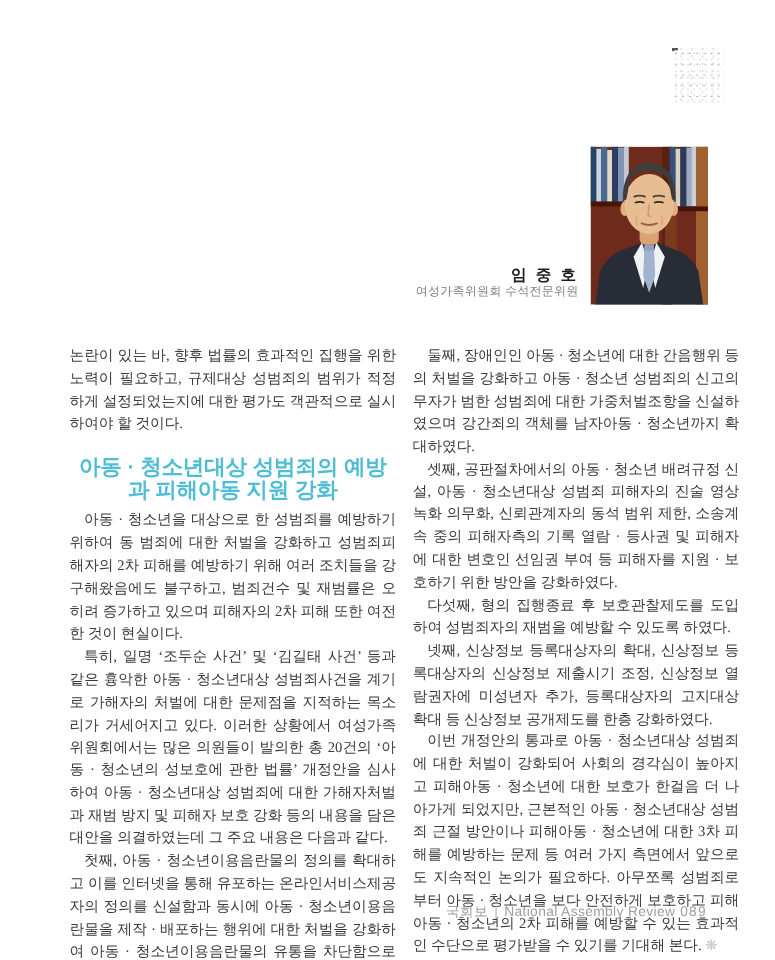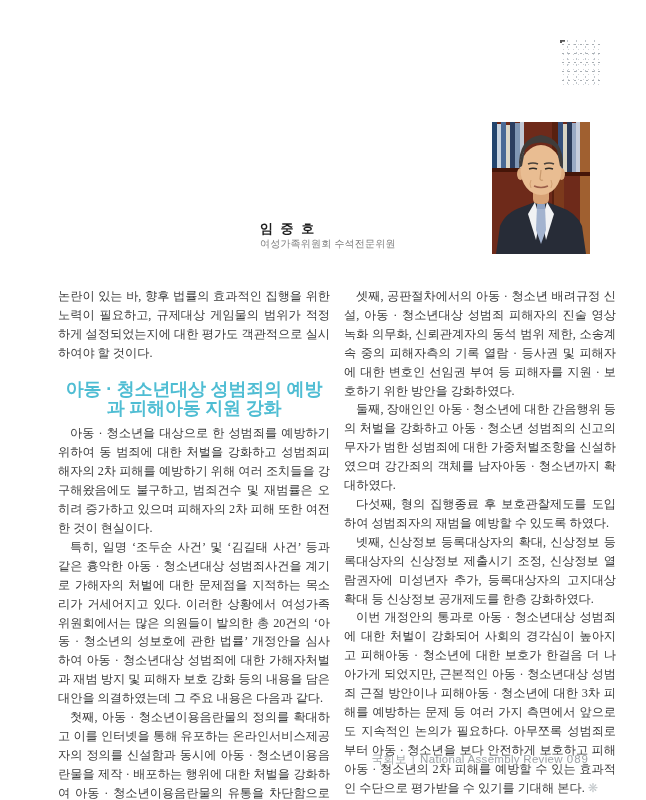--- a/index.html
+++ b/index.html
@@ -50,20 +50,21 @@
     overflow: hidden;
   }
   .photo svg { display: block; }
 
   
   .author-block {
     position: absolute;
     left: 260px;
     top: 220px;
     width: 222px;
+    text-align: right;
     font-family: "Liberation Sans", "DejaVu Sans", sans-serif;
   }
   .author-name {
     font-size: 13px;
     font-weight: bold;
     color: #1d1d1d;
     letter-spacing: 2px;
     line-height: 17px;
   }
   .author-title {
@@ -187,30 +188,30 @@
       <path d="M59,58 Q61,62 59,66" stroke="#d3a173" stroke-width="1" fill="none"></path>
     </svg>
   </div>
 
   <div class="author-block">
     <div class="author-name">임 중 호</div>
     <div class="author-title">여성가족위원회 수석전문위원</div>
   </div>
 
   <div class="col col-left">
-    <p>논란이 있는 바, 향후 법률의 효과적인 집행을 위한 노력이 필요하고, 규제대상 게임물의 범위가 적정하게 설정되었는지에 대한 평가도 객관적으로 실시하여야 할 것이다.</p>
+    <p>논란이 있는 바, 향후 법률의 효과적인 집행을 위한 노력이 필요하고, 규제대상 성범죄의 범위가 적정하게 설정되었는지에 대한 평가도 객관적으로 실시하여야 할 것이다.</p>
     <h3 class="section-heading">아동 · 청소년대상 성범죄의 예방과 피해아동 지원 강화</h3>
     <p class="indent">아동 · 청소년을 대상으로 한 성범죄를 예방하기 위하여 동 범죄에 대한 처벌을 강화하고 성범죄피해자의 2차 피해를 예방하기 위해 여러 조치들을 강구해왔음에도 불구하고, 범죄건수 및 재범률은 오히려 증가하고 있으며 피해자의 2차 피해 또한 여전한 것이 현실이다.</p>
     <p class="indent">특히, 일명 ‘조두순 사건’ 및 ‘김길태 사건’ 등과 같은 흉악한 아동 · 청소년대상 성범죄사건을 계기로 가해자의 처벌에 대한 문제점을 지적하는 목소리가 거세어지고 있다. 이러한 상황에서 여성가족위원회에서는 많은 의원들이 발의한 총 20건의 ‘아동 · 청소년의 성보호에 관한 법률’ 개정안을 심사하여 아동 · 청소년대상 성범죄에 대한 가해자처벌과 재범 방지 및 피해자 보호 강화 등의 내용을 담은 대안을 의결하였는데 그 주요 내용은 다음과 같다.</p>
     <p class="indent">첫째, 아동 · 청소년이용음란물의 정의를 확대하고 이를 인터넷을 통해 유포하는 온라인서비스제공자의 정의를 신설함과 동시에 아동 · 청소년이용음란물을 제작 · 배포하는 행위에 대한 처벌을 강화하여 아동 · 청소년이용음란물의 유통을 차단함으로써 잠재적인 성범죄의 발생을 예방하고자 하였다.</p>
   </div>
 
   <div class="col col-right">
+    <p class="indent">둘째, 장애인인 아동 · 청소년에 대한 간음행위 등의 처벌을 강화하고 아동 · 청소년 성범죄의 신고의무자가 범한 성범죄에 대한 가중처벌조항을 신설하였으며 강간죄의 객체를 남자아동 · 청소년까지 확대하였다.</p>
     <p class="indent">셋째, 공판절차에서의 아동 · 청소년 배려규정 신설, 아동 · 청소년대상 성범죄 피해자의 진술 영상녹화 의무화, 신뢰관계자의 동석 범위 제한, 소송계속 중의 피해자측의 기록 열람 · 등사권 및 피해자에 대한 변호인 선임권 부여 등 피해자를 지원 · 보호하기 위한 방안을 강화하였다.</p>
-    <p class="indent">둘째, 장애인인 아동 · 청소년에 대한 간음행위 등의 처벌을 강화하고 아동 · 청소년 성범죄의 신고의무자가 범한 성범죄에 대한 가중처벌조항을 신설하였으며 강간죄의 객체를 남자아동 · 청소년까지 확대하였다.</p>
     <p class="indent">다섯째, 형의 집행종료 후 보호관찰제도를 도입하여 성범죄자의 재범을 예방할 수 있도록 하였다.</p>
     <p class="indent">넷째, 신상정보 등록대상자의 확대, 신상정보 등록대상자의 신상정보 제출시기 조정, 신상정보 열람권자에 미성년자 추가, 등록대상자의 고지대상 확대 등 신상정보 공개제도를 한층 강화하였다.</p>
     <p class="indent"><span>이번 개정안의 통과로 아동 · 청소년대상 성범죄에 대한 처벌이 강화되어 사회의 경각심이 높아지고 피해아동 · 청소년에 대한 보호가 한걸음 더 나아가게 되었지만, 근본적인 아동 · 청소년대상 성범죄 근절 방안이나 피해아동 · 청소년에 대한 3차 피해를 예방하는 문제 등 여러 가지 측면에서 앞으로도 지속적인 논의가 필요하다. 아무쪼록 성범죄로부터 아동 · 청소년을 보다 안전하게 보호하고 피해아동 · 청소년의 2차 피해를 예방할 수 있는 효과적인 수단으로 평가받을 수 있기를 기대해 본다.</span><span class="endmark">❋</span></p>
   </div>
 
   <div class="footer">
     <span>국회보</span><span class="sep">|</span><span>National Assembly Review</span><span class="pagenum">089</span>
   </div>
 
 </div>

